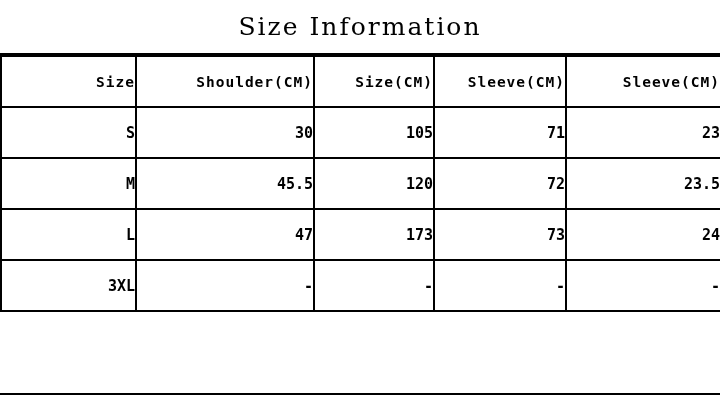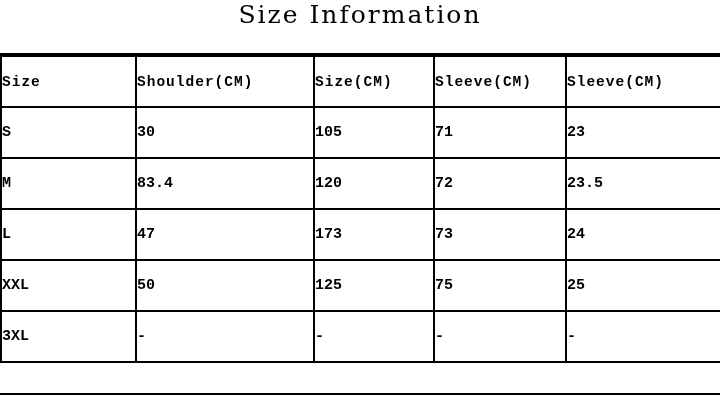--- a/index.html
+++ b/index.html
@@ -17,46 +17,45 @@
   .sheet {
     width: 720px;
     height: 405px;
     box-sizing: border-box;
     background: #ffffff;
     position: relative;
   }
   .title-band {
     height: 55px;
     display: flex;
-    align-items: flex-start;
+    align-items: center;
     justify-content: center;
     border-bottom: 2px solid #000000;
     box-sizing: border-box;
   }
   .title-text {
     font-size: 25px;
     letter-spacing: 2px;
     font-family: "DejaVu Serif", serif;
     color: #000000;
   }
   table.size-table {
     width: 720px;
     border-collapse: collapse;
     table-layout: fixed;
   }
   table.size-table td, table.size-table th {
     border: 2px solid #000000;
-    text-align: left;
+    text-align: right;
     vertical-align: middle;
     font-size: 15px;
     font-weight: bold;
     color: #000000;
     padding: 0;
     height: 49px;
-    font-family: Liberation Mono, monospace;
   }
   table.size-table th {
     height: 49px;
     font-size: 14.5px;
     letter-spacing: 0.5px;
   }
   table.size-table tr td:first-child,
   table.size-table tr th:first-child {
     border-left: 2px solid #000000;
     width: 135px;
@@ -127,38 +126,31 @@
     <tbody>
       <tr>
         <td><span class="cell-val">S</span></td>
         <td><span class="cell-val">30</span></td>
         <td><span class="cell-val">105</span></td>
         <td><span class="cell-val">71</span></td>
         <td><span class="cell-val">23</span></td>
       </tr>
       <tr>
         <td><span class="cell-val">M</span></td>
-        <td><span class="cell-val">83.4</span></td>
+        <td><span class="cell-val">45.5</span></td>
         <td><span class="cell-val">120</span></td>
         <td><span class="cell-val">72</span></td>
         <td><span class="cell-val">23.5</span></td>
       </tr>
       <tr>
         <td><span class="cell-val">L</span></td>
         <td><span class="cell-val">47</span></td>
         <td><span class="cell-val">173</span></td>
         <td><span class="cell-val">73</span></td>
         <td><span class="cell-val">24</span></td>
-      </tr>
-      <tr>
-        <td><span class="cell-val">XXL</span></td>
-        <td><span class="cell-val">50</span></td>
-        <td><span class="cell-val">125</span></td>
-        <td><span class="cell-val">75</span></td>
-        <td><span class="cell-val">25</span></td>
       </tr>
       <tr>
         <td><span class="cell-val">3XL</span></td>
         <td><span class="cell-val">-</span></td>
         <td><span class="cell-val">-</span></td>
         <td><span class="cell-val">-</span></td>
         <td><span class="cell-val">-</span></td>
       </tr>
     </tbody>
   </table>

